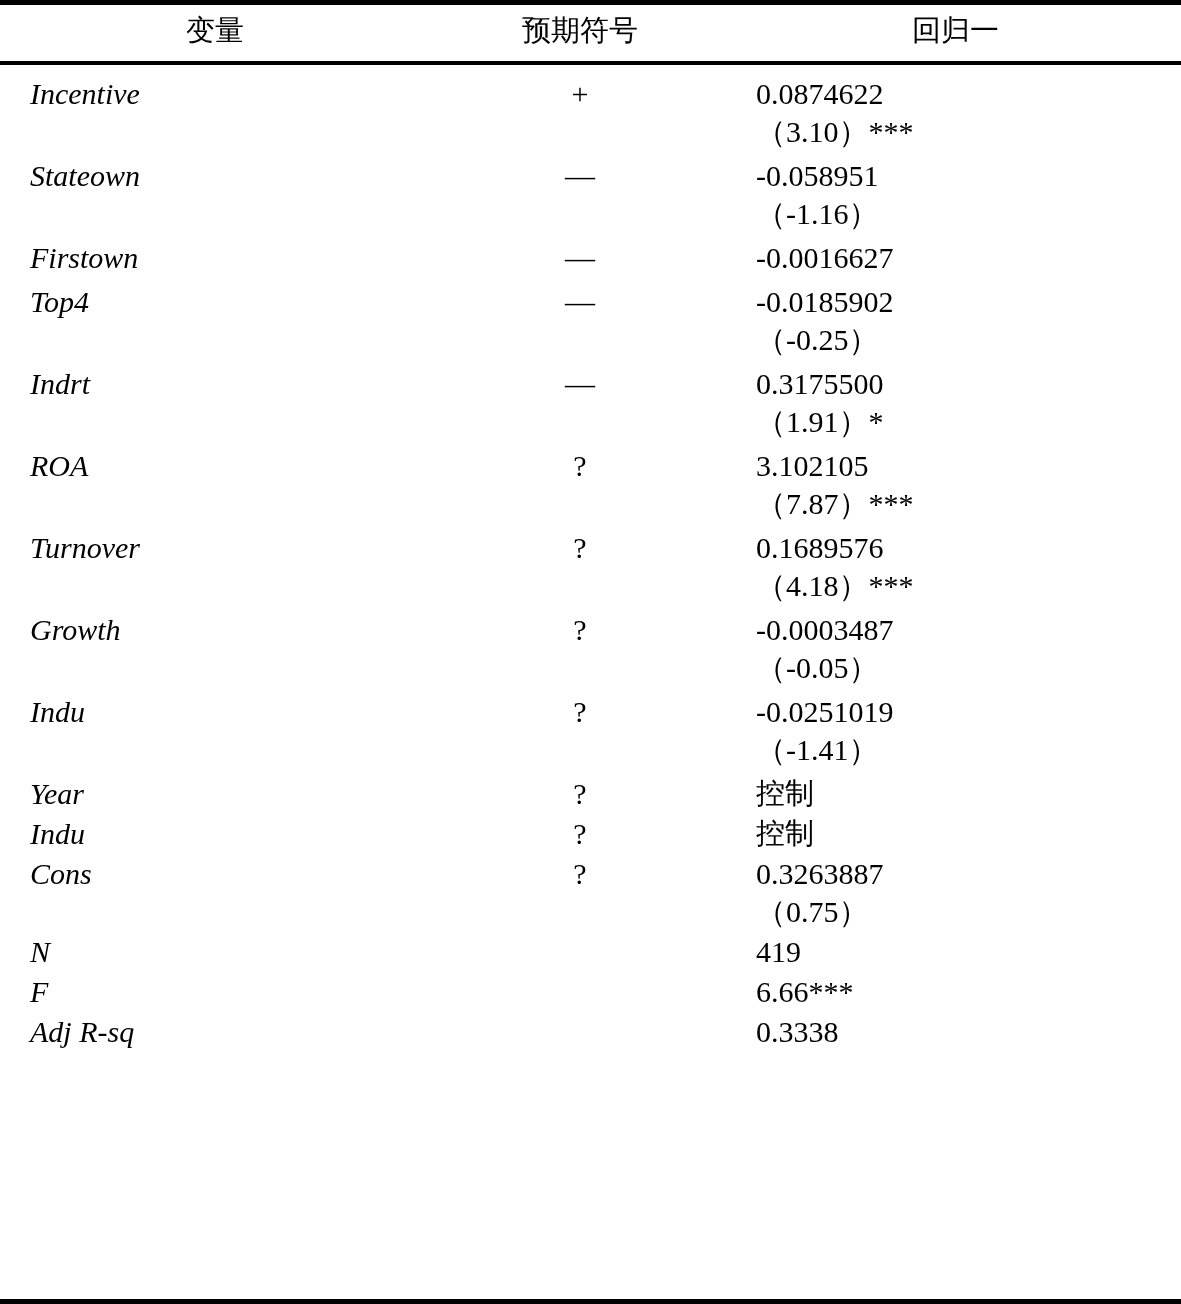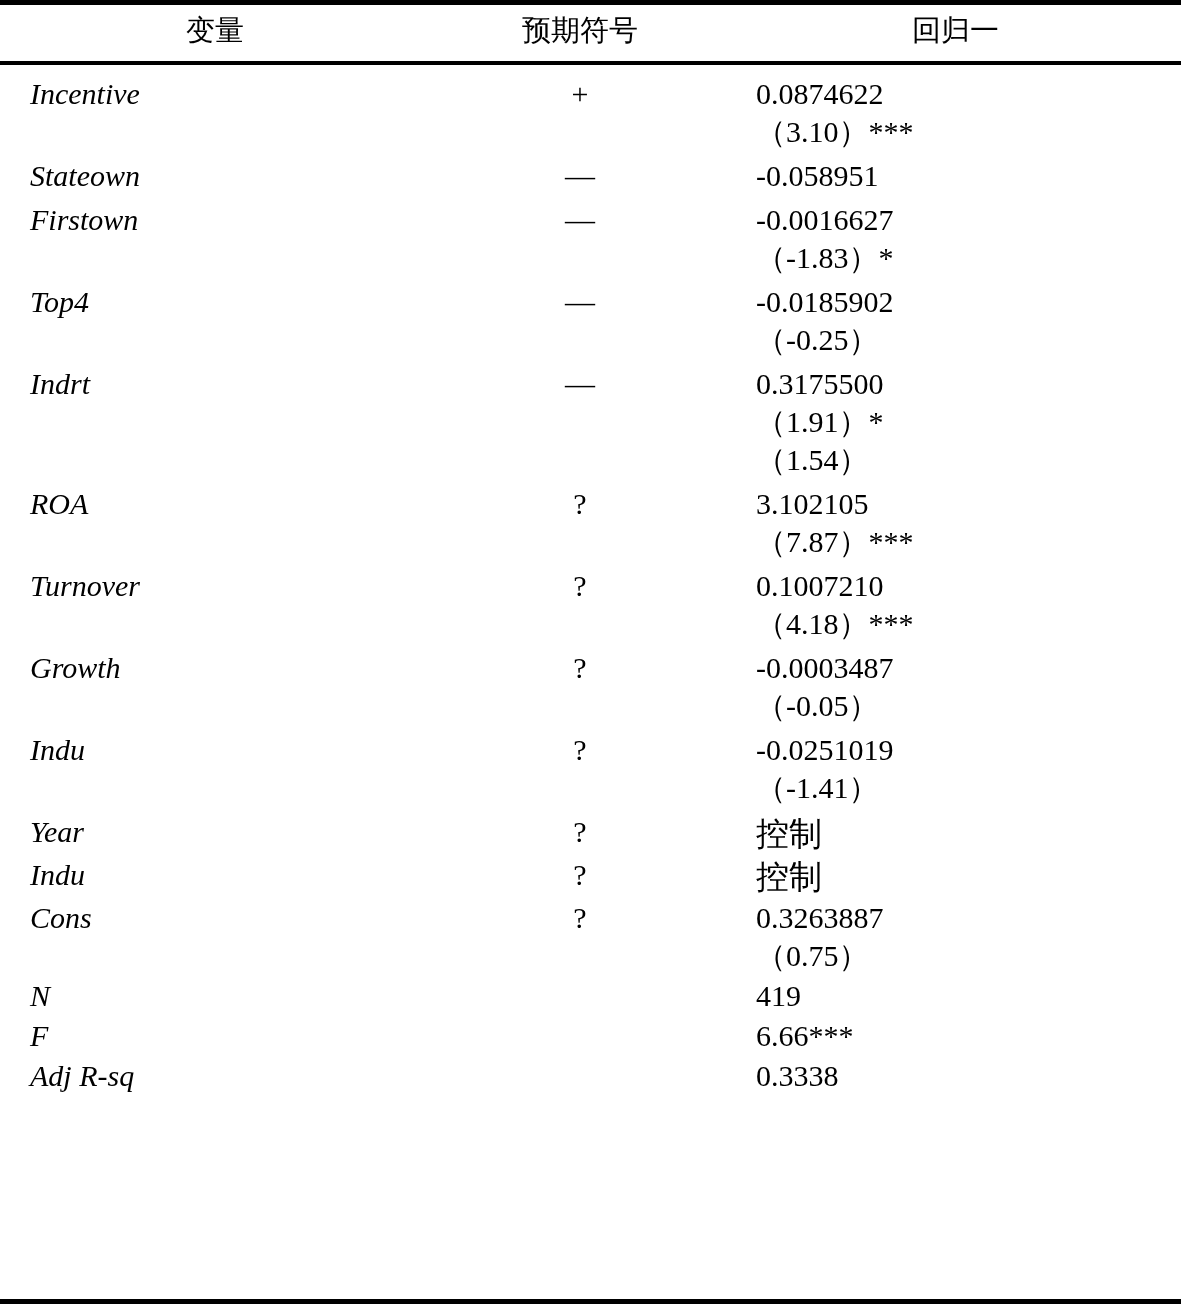--- a/index.html
+++ b/index.html
@@ -74,21 +74,21 @@
   .coef-row td { padding-top: 14px; }
   .t-row td { padding-top: 8px; }
   .single-row td { padding-top: 14px; }
   .tight-row td { padding-top: 10px; }
   .bottom-stat td { padding-top: 10px; }
   .dash {
     font-size: 30px;
   }
   .plus { font-size: 30px; }
   .q { font-size: 30px; }
-  .zh { font-family: "DejaVu Sans", "Liberation Sans", sans-serif; font-size: 33px; }
+  .zh { font-family: "DejaVu Sans", "Liberation Sans", sans-serif; font-size: 29px; }
   .hdr-zh { font-family: "DejaVu Sans", "Liberation Sans", sans-serif; font-size: 29px; }
   .rule-holder { padding: 0; }
 </style>
 </head>
 <body>
 
 <div class="table-wrap">
   <div class="rule-top"></div>
   <table class="reg">
     <colgroup>
@@ -119,31 +119,31 @@
         <td></td>
         <td></td>
         <td class="valcell">（3.10）***</td>
       </tr>
 
       <tr class="coef-row">
         <td class="varname">Stateown</td>
         <td class="signcell dash">—</td>
         <td class="valcell">-0.058951</td>
       </tr>
+      <tr class="t-row">
+        <td></td>
+        <td></td>
+        <td class="valcell">（-1.16）</td>
+      </tr>
 
       <tr class="coef-row">
         <td class="varname">Firstown</td>
         <td class="signcell dash">—</td>
         <td class="valcell">-0.0016627</td>
       </tr>
-      <tr class="t-row">
-        <td></td>
-        <td></td>
-        <td class="valcell">（-1.83）*</td>
-      </tr>
 
       <tr class="coef-row">
         <td class="varname">Top4</td>
         <td class="signcell dash">—</td>
         <td class="valcell">-0.0185902</td>
       </tr>
       <tr class="t-row">
         <td></td>
         <td></td>
         <td class="valcell">（-0.25）</td>
@@ -153,41 +153,36 @@
         <td class="varname">Indrt</td>
         <td class="signcell dash">—</td>
         <td class="valcell">0.3175500</td>
       </tr>
       <tr class="t-row">
         <td></td>
         <td></td>
         <td class="valcell">（1.91）*</td>
       </tr>
 
-      <tr class="t-row">
-        <td></td>
-        <td></td>
-        <td class="valcell">（1.54）</td>
-      </tr>
 
       <tr class="coef-row">
         <td class="varname">ROA</td>
         <td class="signcell q">?</td>
         <td class="valcell">3.102105</td>
       </tr>
       <tr class="t-row">
         <td></td>
         <td></td>
         <td class="valcell">（7.87）***</td>
       </tr>
 
       <tr class="coef-row">
         <td class="varname">Turnover</td>
         <td class="signcell q">?</td>
-        <td class="valcell">0.1007210</td>
+        <td class="valcell">0.1689576</td>
       </tr>
       <tr class="t-row">
         <td></td>
         <td></td>
         <td class="valcell">（4.18）***</td>
       </tr>
 
       <tr class="coef-row">
         <td class="varname">Growth</td>
         <td class="signcell q">?</td>

